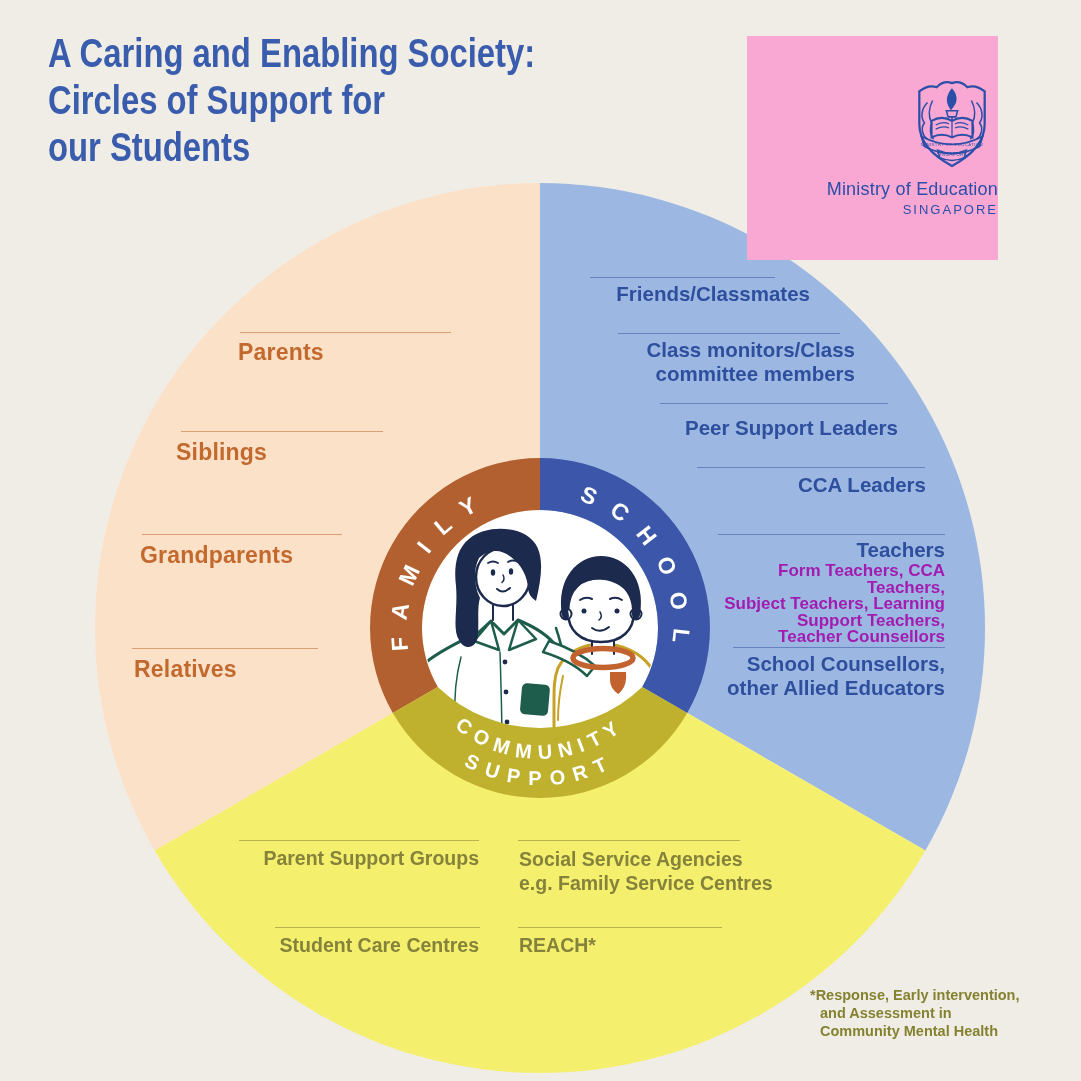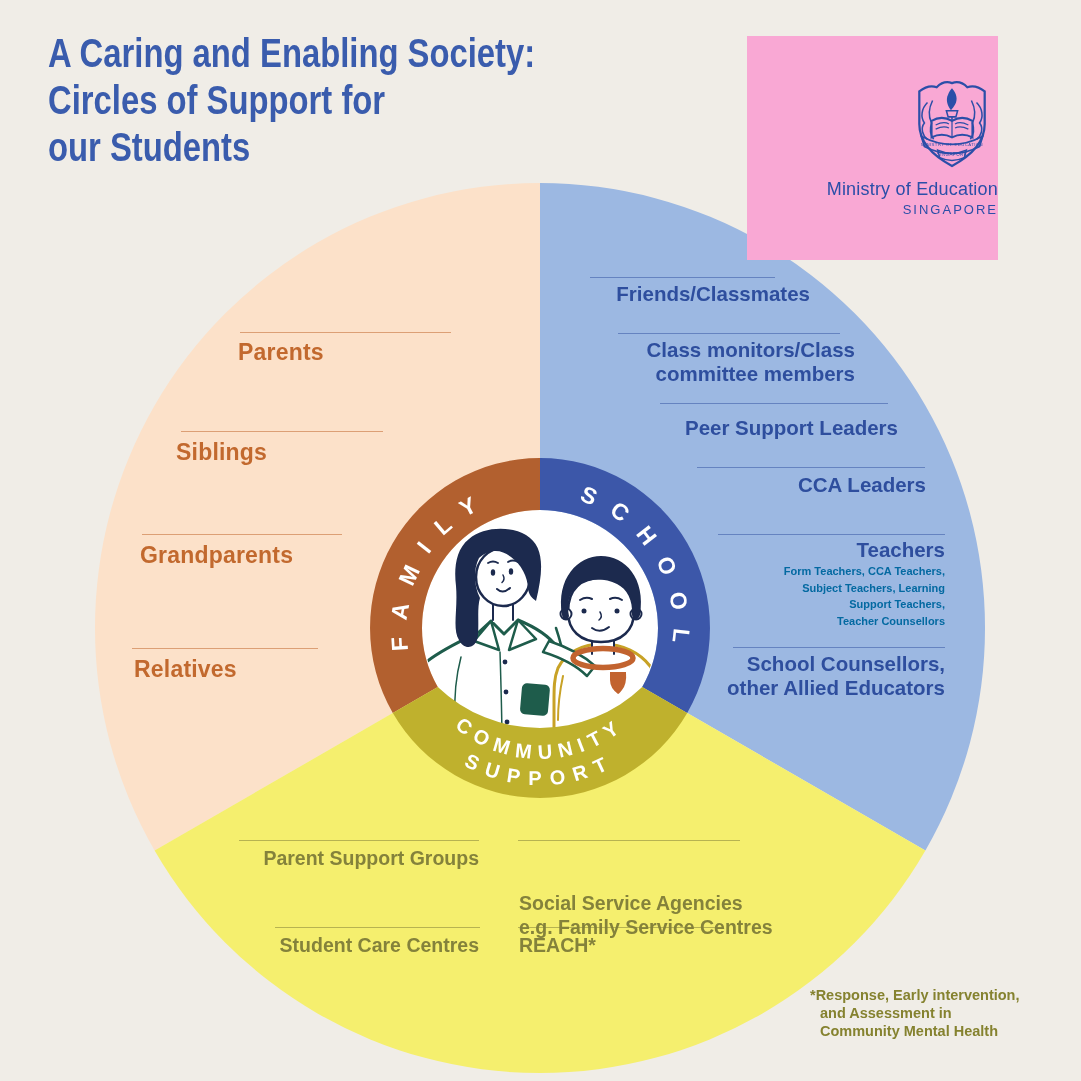--- a/index.html
+++ b/index.html
@@ -30,21 +30,21 @@
   .sep{position:absolute;height:0;border-top:1.5px solid;}
   .fam-sep{border-color:rgba(193,106,47,.55);}
   .sch-sep{border-color:rgba(46,78,158,.5);}
   .com-sep{border-color:rgba(132,130,59,.55);}
 
   
   .fam-label{position:absolute;color:#C2692E;font-weight:700;font-size:23px;letter-spacing:.2px;white-space:nowrap;}
   .sch-label{position:absolute;color:#2E4E9E;font-weight:700;font-size:20.5px;white-space:nowrap;}
   .sch-label.center{text-align:right;}
   .sch-label.right{text-align:right;}
-  .sch-sub{position:absolute;color:#0369a1;font-weight:600;font-size:11px;line-height:16.5px;text-align:right;}
+  .sch-sub{position:absolute;color:#a21caf;font-weight:600;font-size:17px;line-height:16.5px;text-align:right;}
   .com-label{position:absolute;color:#84823B;font-weight:700;font-size:19.5px;white-space:nowrap;}
   .com-label.right{text-align:right;}
   .lh23{line-height:23.5px;}
   .lh24{line-height:24px;}
 
   
   .footnote{
     position:absolute;left:810px;top:986px;
     color:#85822F;font-weight:700;font-size:14.5px;line-height:18px;
   }
@@ -207,21 +207,21 @@
     <div>other Allied Educators</div>
   </div>
 
   <div class="sep com-sep" style="left:239px;top:840px;width:240px;"></div>
   <div class="com-label right" style="left:239px;top:847px;width:240px;">Parent Support Groups</div>
 
   <div class="sep com-sep" style="left:275px;top:927px;width:205px;"></div>
   <div class="com-label right" style="left:275px;top:934px;width:204px;">Student Care Centres</div>
 
   <div class="sep com-sep" style="left:518px;top:840px;width:222px;"></div>
-  <div class="com-label lh24" style="left:519px;top:847px;width:270px;margin-top:44px;">
+  <div class="com-label lh24" style="left:519px;top:847px;width:270px;">
     <div>Social Service Agencies</div>
     <div>e.g. Family Service Centres</div>
   </div>
 
   <div class="sep com-sep" style="left:518px;top:927px;width:204px;"></div>
   <div class="com-label" style="left:519px;top:934px;width:220px;">REACH*</div>
 
   <div class="footnote">
     <div>*Response, Early intervention,</div>
     <div class="ind">and Assessment in</div>

